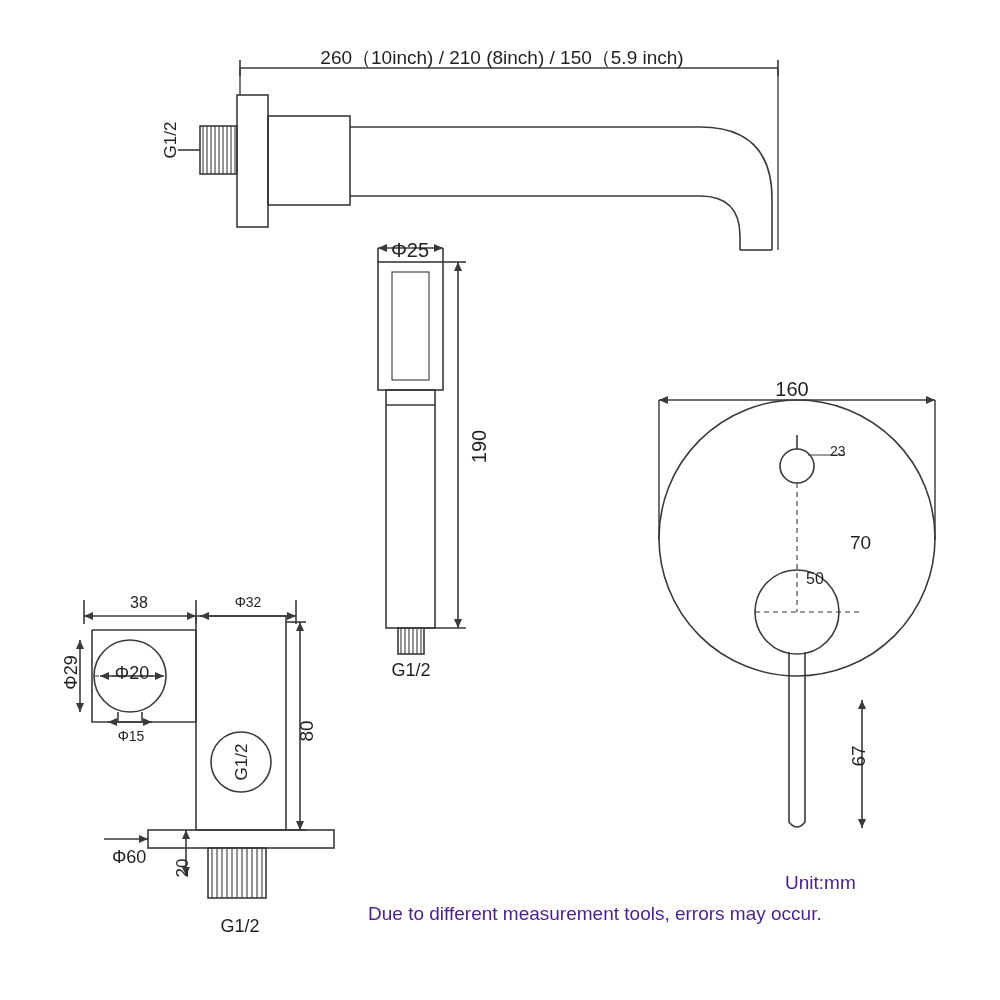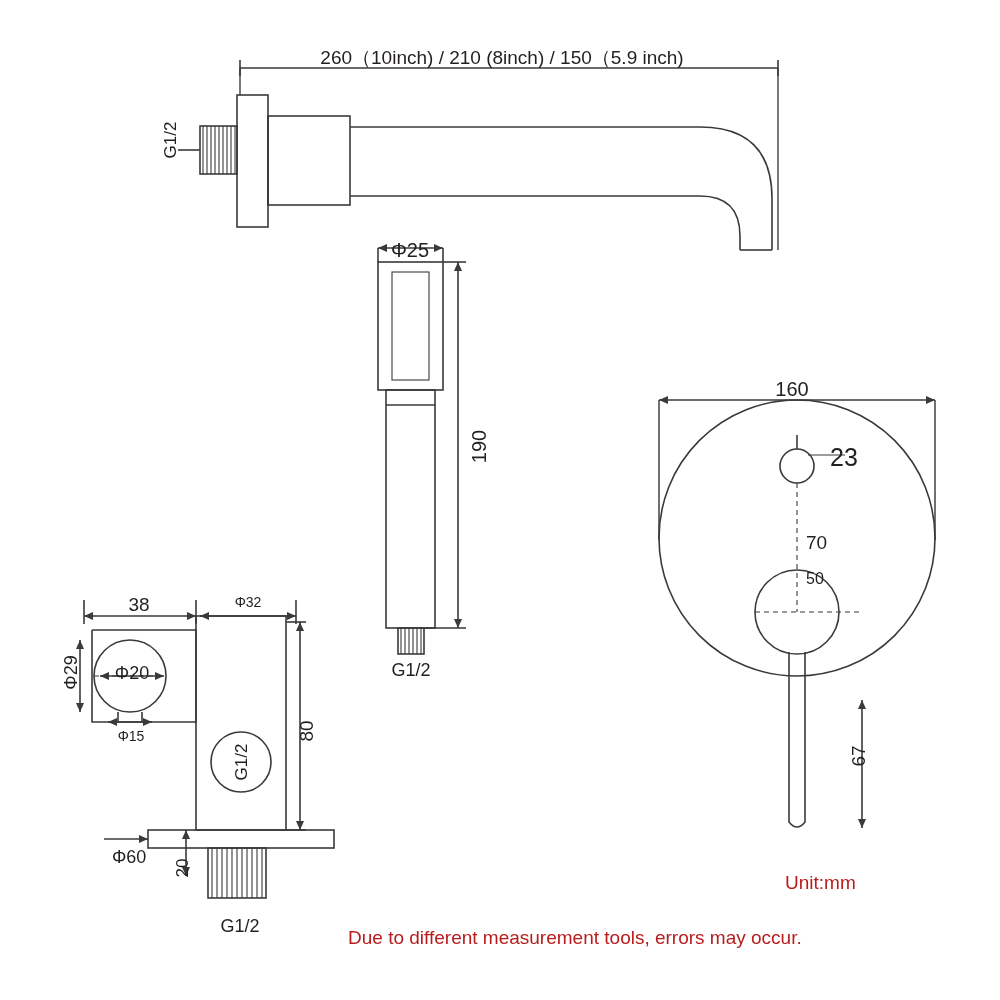--- a/index.html
+++ b/index.html
@@ -32,21 +32,21 @@
     color: #231f20;
     white-space: nowrap;
   }
   .lbl.c { transform: translateX(-50%); }
   .rot {
     transform-origin: 50% 50%;
   }
   .note {
     position: absolute;
     font-size: 19px;
-    color: #b91c1c;
+    color: #4c1d95;
   }
 </style>
 </head>
 <body>
 
 <div class="sheet">
 
   <svg class="draw" viewBox="0 0 1000 1000">
     <g fill="none" stroke="#3a3a3a" stroke-width="1.6" stroke-linejoin="miter" stroke-linecap="butt">
 
@@ -238,29 +238,29 @@
   <div class="lbl rot" style="left:153px; top:130px; font-size:17px; transform: rotate(-90deg);">G1/2</div>
 
   <div class="lbl c" style="left:410px; top:215px; font-size:20px;margin-top:24px;">Φ25</div>
 
   <div class="lbl rot" style="left:463px; top:435px; font-size:20px; transform: rotate(-90deg);">190</div>
 
   <div class="lbl c" style="left:411px; top:660px; font-size:18px;">G1/2</div>
 
   <div class="lbl c" style="left:792px; top:378px; font-size:20px;">160</div>
 
-  <div class="lbl" style="left:830px; top:443px; font-size:25px;">23</div>
-
-  <div class="lbl" style="left:806px; top:532px; font-size:19px;">70</div>
+  <div class="lbl" style="left:830px; top:443px; font-size:14px;">23</div>
+
+  <div class="lbl" style="left:850px; top:532px; font-size:19px;">70</div>
 
   <div class="lbl" style="left:806px; top:570px; font-size:16px;">50</div>
 
   <div class="lbl rot" style="left:848px; top:745px; font-size:19px; transform: rotate(-90deg);">67</div>
 
-  <div class="lbl c" style="left:139px; top:594px; font-size:19px;">38</div>
+  <div class="lbl c" style="left:139px; top:594px; font-size:16px;">38</div>
 
   <div class="lbl c" style="left:248px; top:594px; font-size:14px;">Φ32</div>
 
   <div class="lbl rot" style="left:54px; top:662px; font-size:18px; transform: rotate(-90deg);">Φ29</div>
 
   <div class="lbl c" style="left:132px; top:663px; font-size:18px;text-align:right;">Φ20</div>
 
   <div class="lbl c" style="left:131px; top:728px; font-size:14px;">Φ15</div>
 
   <div class="lbl rot" style="left:296px; top:720px; font-size:19px; transform: rotate(-90deg);">80</div>
@@ -268,15 +268,15 @@
   <div class="lbl" style="left:112px; top:847px; font-size:18px;">Φ60</div>
 
   <div class="lbl rot" style="left:174px; top:858px; font-size:17px; transform: rotate(-90deg);">20</div>
 
   <div class="lbl rot" style="left:224px; top:752px; font-size:17px; transform: rotate(-90deg);">G1/2</div>
 
   <div class="lbl c" style="left:240px; top:916px; font-size:18px;">G1/2</div>
 
   <div class="note" style="left:785px; top:872px;">Unit:mm</div>
 
-  <div class="note" style="left:348px; top:903px;margin-top:24px;">Due to different measurement tools, errors may occur.</div>
+  <div class="note" style="left:368px; top:903px;">Due to different measurement tools, errors may occur.</div>
 
 </div>
 
 </body></html>

